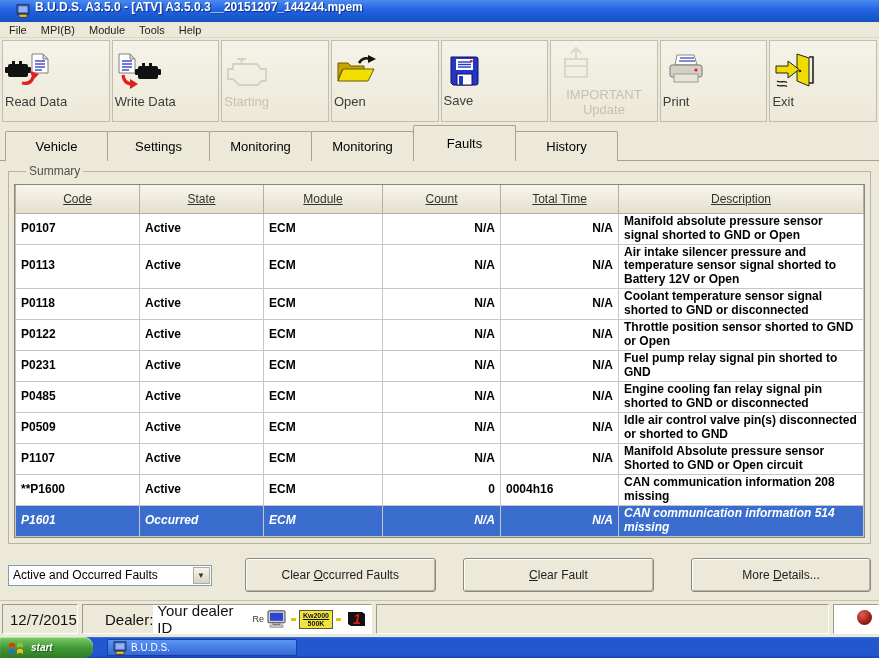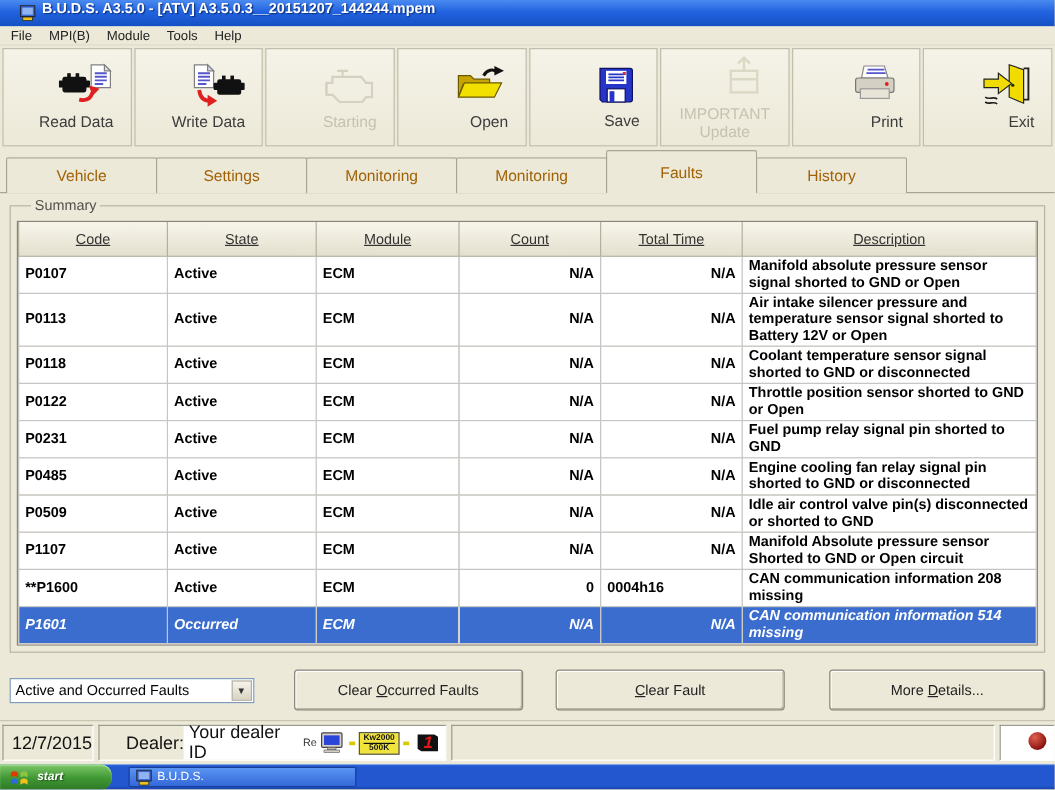--- a/index.html
+++ b/index.html
@@ -25,37 +25,37 @@
     display:flex; align-items:center; gap:2px; padding:0 3px;
     font-size:11px; color:#222; border-bottom:1px solid #dcd8c8;
   }
   .menu-item { padding:1px 6px; }
 
   
   .toolbar { height:86px; flex:0 0 86px; background:#ece9d8; display:flex; gap:2px; padding:2px 2px; }
   .tb-btn {
     flex:1 1 0; border:1px solid #c2beae;
     background:linear-gradient(180deg,#f5f3e8,#ece9d8);
-    display:flex; flex-direction:column; align-items:flex-end; justify-content:center;
-    gap:5px; font-size:13px; color:#3c3c3c; text-align:center; padding:14px;
+    display:flex; flex-direction:column; align-items:flex-start; justify-content:center;
+    gap:5px; font-size:13px; color:#3c3c3c; text-align:center; padding:2px;
   }
   .tb-btn.disabled { color:#c6c2b0; }
   .tb-label { line-height:1.15; }
 
   
   .tabs {
     height:37px; flex:0 0 37px; background:#ece9d8;
     display:flex; align-items:flex-end; padding:0 5px; position:relative;
   }
   .tabs::after { content:""; position:absolute; left:0; right:0; bottom:0; height:1px; background:#a8a490; }
   .tab {
-    width:126px; height:30px; background:#ece9d8;
+    width:103px; height:30px; background:#ece9d8;
     border:1px solid #a8a490; border-bottom:none; border-radius:2px 2px 0 0;
     margin-right:-1px; display:flex; align-items:center; justify-content:center;
-    font-size:13px; color:#a16207; position:relative; z-index:1;
+    font-size:13px; color:#000000; position:relative; z-index:1;
   }
   .tab.active { height:36px; z-index:3; background:#ece9d8; box-shadow:0 2px 0 #ece9d8; }
 
   
   .content { flex:1 1 auto; background:#ece9d8; padding:3px 8px 6px 8px; min-height:0; }
   fieldset.summary {
     border:1px solid #b8b4a2; margin:0; padding:6px 5px 4px 5px; height:100%;
   }
   fieldset.summary legend { font-size:12px; color:#52504a; padding:0 3px; margin-left:12px; }
 

